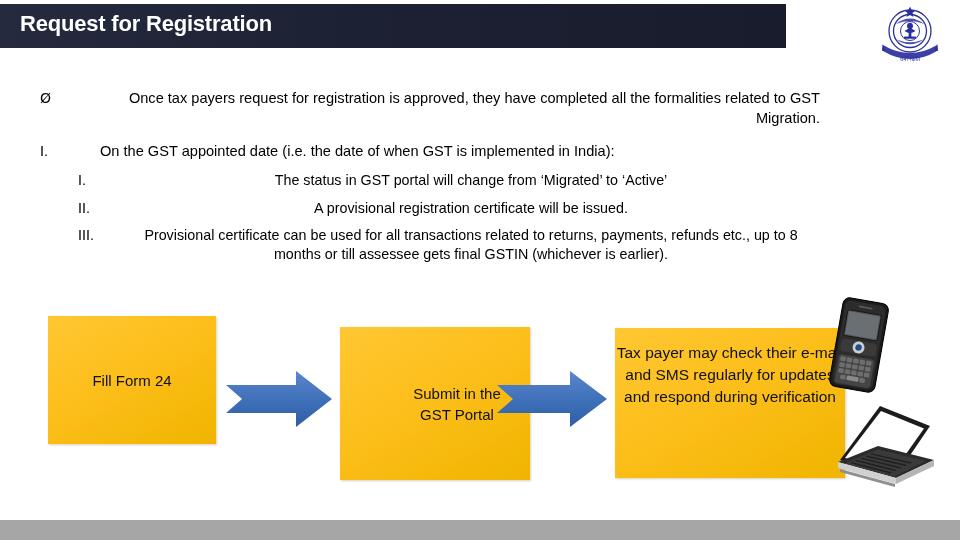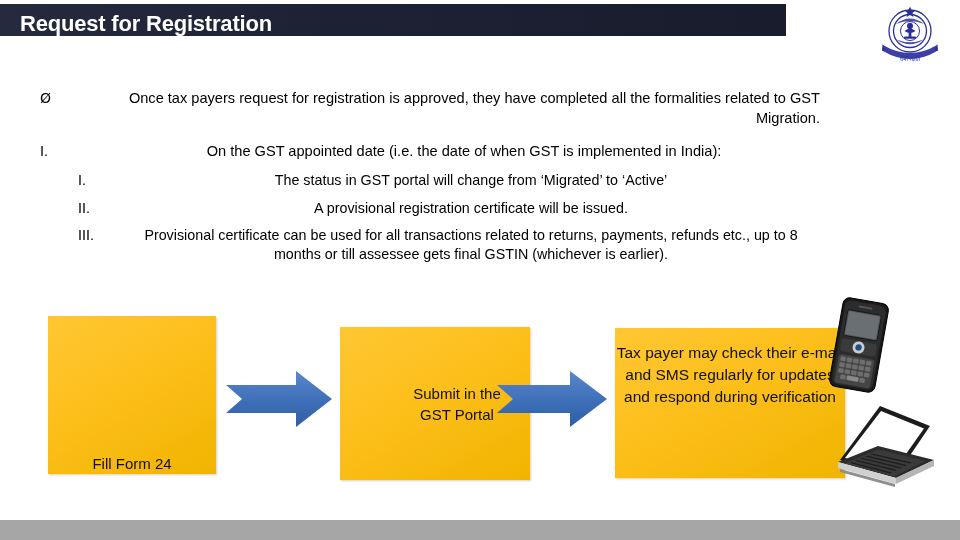--- a/index.html
+++ b/index.html
@@ -15,21 +15,21 @@
     font-family: "Liberation Sans", sans-serif;
     color: #000000;
   }
 
   
   #title-bar {
     position: absolute;
     left: 0;
     top: 4px;
     width: 786px;
-    height: 32px;
+    height: 44px;
     background: linear-gradient(to right, #262a3e 0%, #1d2134 45%, #191c2c 100%);
   }
   #title-text {
     position: absolute;
     left: 20px;
     top: 7px;
     font-size: 22px;
     font-weight: bold;
     color: #ffffff;
     letter-spacing: -0.2px;
@@ -77,22 +77,21 @@
     width: 800px;
   }
   #level1-row .num {
     position: absolute;
     left: 0;
     top: 0;
     width: 40px;
   }
   #level1-row .ltext {
     display: block;
-    margin-left: 48px;
-    text-align: center;
+    margin-left: 60px;
   }
 
   .sub-row {
     position: absolute;
     left: 78px;
     width: 740px;
     font-size: 14.3px;
     line-height: 19px;
   }
   .sub-row .num {
@@ -118,21 +117,21 @@
     box-shadow: 1px 1px 2px rgba(120, 90, 0, 0.28);
     display: flex;
     align-items: center;
     justify-content: center;
     text-align: center;
     font-size: 15px;
     line-height: 21px;
     color: #111111;
     white-space: pre-line;
   }
-  #box-1 { left: 48px;  top: 316px; width: 168px; height: 158px; align-items: flex-end; }
+  #box-1 { left: 48px;  top: 316px; width: 168px; height: 128px; }
   #box-2 { left: 340px; top: 327px; width: 146px; height: 153px; padding-left: 44px; }
   #box-3 {
     left: 615px; top: 328px; width: 230px; height: 150px;
     font-size: 15.5px; line-height: 22px;
     align-items: flex-start;
     padding-top: 14px;
     box-sizing: border-box;
   }
   #box-3 .box-label { width: 100%; }
 

